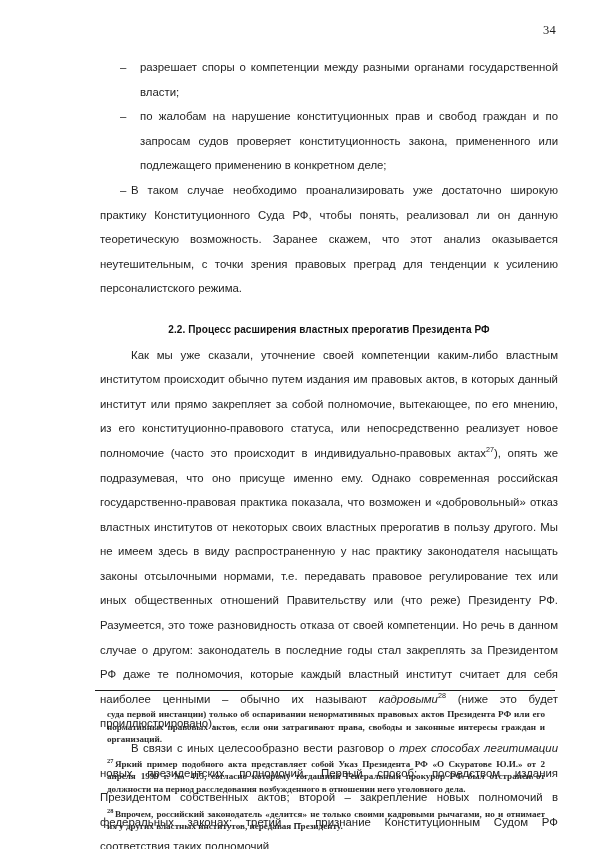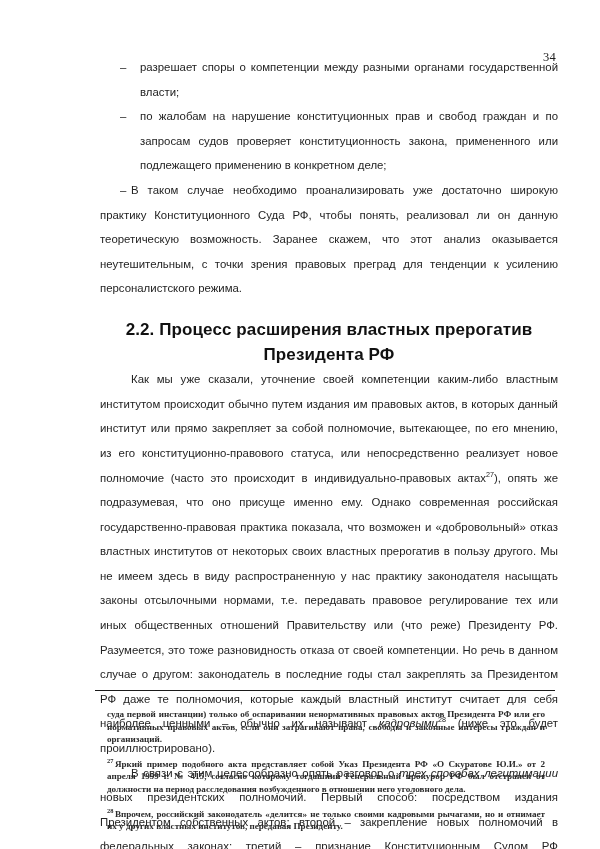--- a/index.html
+++ b/index.html
@@ -13,21 +13,21 @@
     height: 849px;
     background: #ffffff;
     overflow: hidden;
     font-family: "Liberation Sans", sans-serif;
     color: #1c1c1c;
   }
 
   
   .page-number {
     position: absolute;
-    top: 50px;
+    top: 23px;
     right: 44px;
     font-family: "Liberation Serif", serif;
     font-size: 12.5px;
     color: #1c1c1c;
     letter-spacing: 0.3px;
   }
 
   
   .body-col {
     position: absolute;
@@ -62,21 +62,21 @@
   }
   .dash-item .dash {
     position: absolute;
     left: 20px;
     top: 0;
     color: #232323;
   }
 
   
   .section-heading {
-    font-size: 17px;
+    font-size: 10px;
     font-weight: bold;
     line-height: 24.6px;
     text-align: center;
     margin: 12px 0 0 0;
     color: #111111;
     letter-spacing: 0.1px;
   }
 
   .spacer-sm { height: 5px; }
 
@@ -145,21 +145,21 @@
     </div>
 
     <p class="para indent">В таком случае необходимо проанализировать уже достаточно широкую практику Конституционного Суда РФ, чтобы понять, реализовал ли он данную теоретическую возможность. Заранее скажем, что этот анализ оказывается неутешительным, с точки зрения правовых преград для тенденции к усилению персоналистского режима.</p>
 
     <div class="spacer-sm"></div>
 
     <h2 class="section-heading">2.2. Процесс расширения властных прерогатив Президента РФ</h2>
 
     <p class="para indent"><span>Как мы уже сказали, уточнение своей компетенции каким-либо властным институтом происходит обычно путем издания им правовых актов, в которых данный институт или прямо закрепляет за собой полномочие, вытекающее, по его мнению, из его конституционно-правового статуса, или непосредственно реализует новое полномочие (часто это происходит в индивидуально-правовых актах</span><sup>27</sup><span>), опять же подразумевая, что оно присуще именно ему. Однако современная российская государственно-правовая практика показала, что возможен и «добровольный» отказ властных институтов от некоторых своих властных прерогатив в пользу другого. Мы не имеем здесь в виду распространенную у нас практику законодателя насыщать законы отсылочными нормами, т.е. передавать правовое регулирование тех или иных общественных отношений Правительству или (что реже) Президенту РФ. Разумеется, это тоже разновидность отказа от своей компетенции. Но речь в данном случае о другом: законодатель в последние годы стал закреплять за Президентом РФ даже те полномочия, которые каждый властный институт считает для себя наиболее ценными – обычно их называют </span><span class="ital">кадровыми</span><sup>28</sup><span> (ниже это будет проиллюстрировано).</span></p>
 
-    <p class="para indent"><span>В связи с этим целесообразно опять разговор о </span><span class="ital">трех способах легитимации</span><span> новых президентских полномочий. Первый способ: посредством издания Президентом собственных актов; второй – закрепление новых полномочий в федеральных законах; третий – признание Конституционным Судом РФ соответствия таких полномочий</span></p>
+    <p class="para indent"><span>В связи с иных целесообразно вести разговор о </span><span class="ital">трех способах легитимации</span><span> новых президентских полномочий. Первый способ: посредством издания Президентом собственных актов; второй – закрепление новых полномочий в федеральных законах; третий – признание Конституционным Судом РФ соответствия таких полномочий</span></p>
 
   </div>
 
   <div class="footnote-rule"></div>
 
   <div class="footnotes">
     <p class="fn-cont">суда первой инстанции) только об оспаривании ненормативных правовых актов Президента РФ или его нормативных правовых актов, если они затрагивают права, свободы и законные интересы граждан и организаций.</p>
 
     <p><sup>27</sup><span>Яркий пример подобного акта представляет собой Указ Президента РФ «О Скуратове Ю.И.» от 2 апреля 1999 г. № 415, согласно которому тогдашний Генеральный прокурор РФ был отстранен от должности на период расследования возбужденного в отношении него уголовного дела.</span></p>
 

